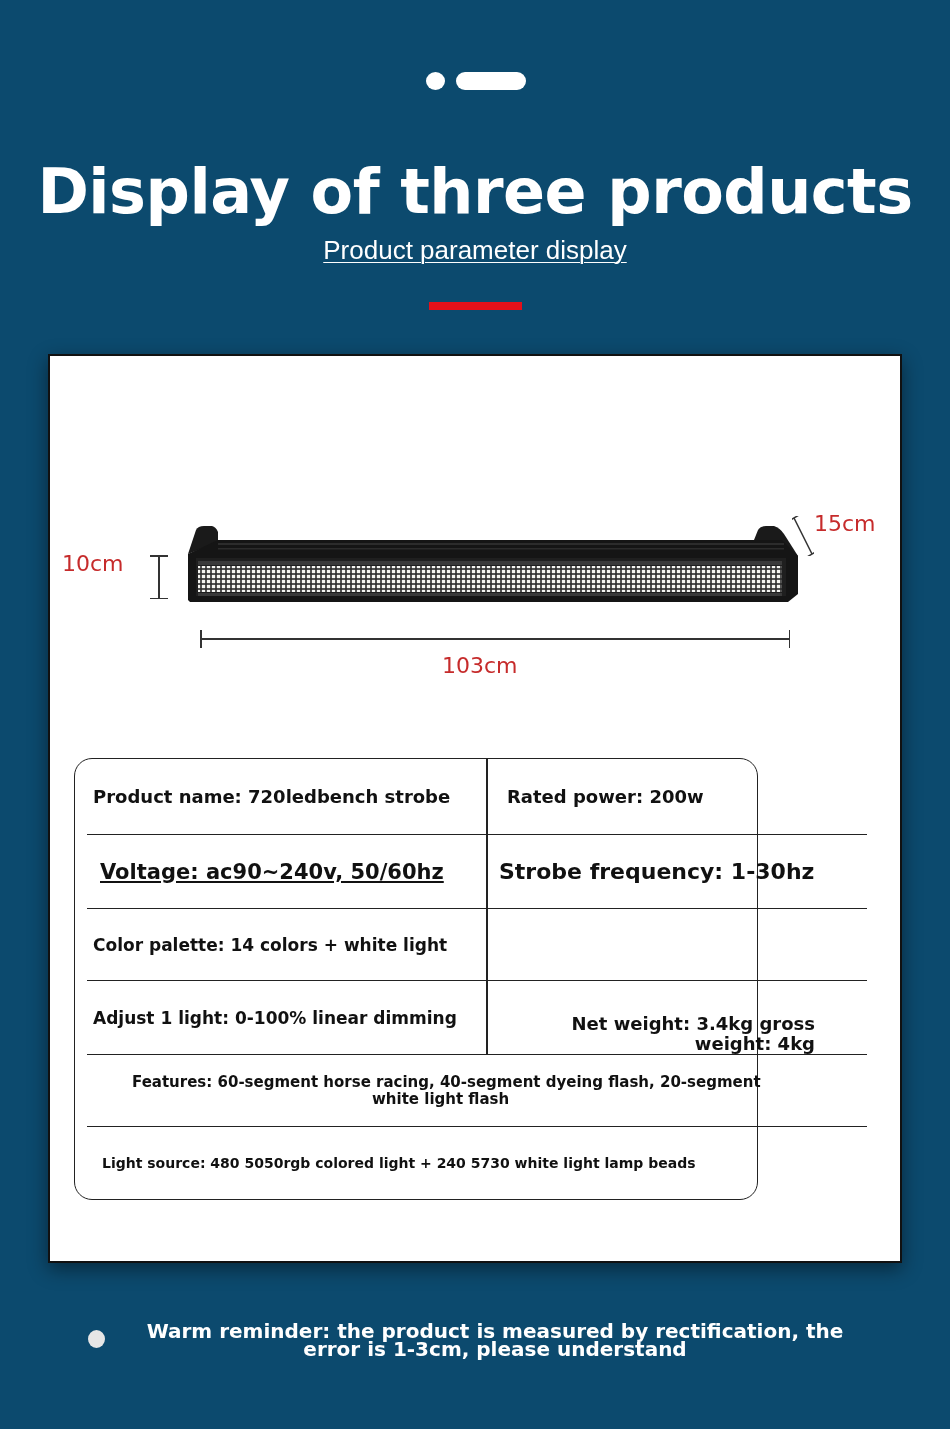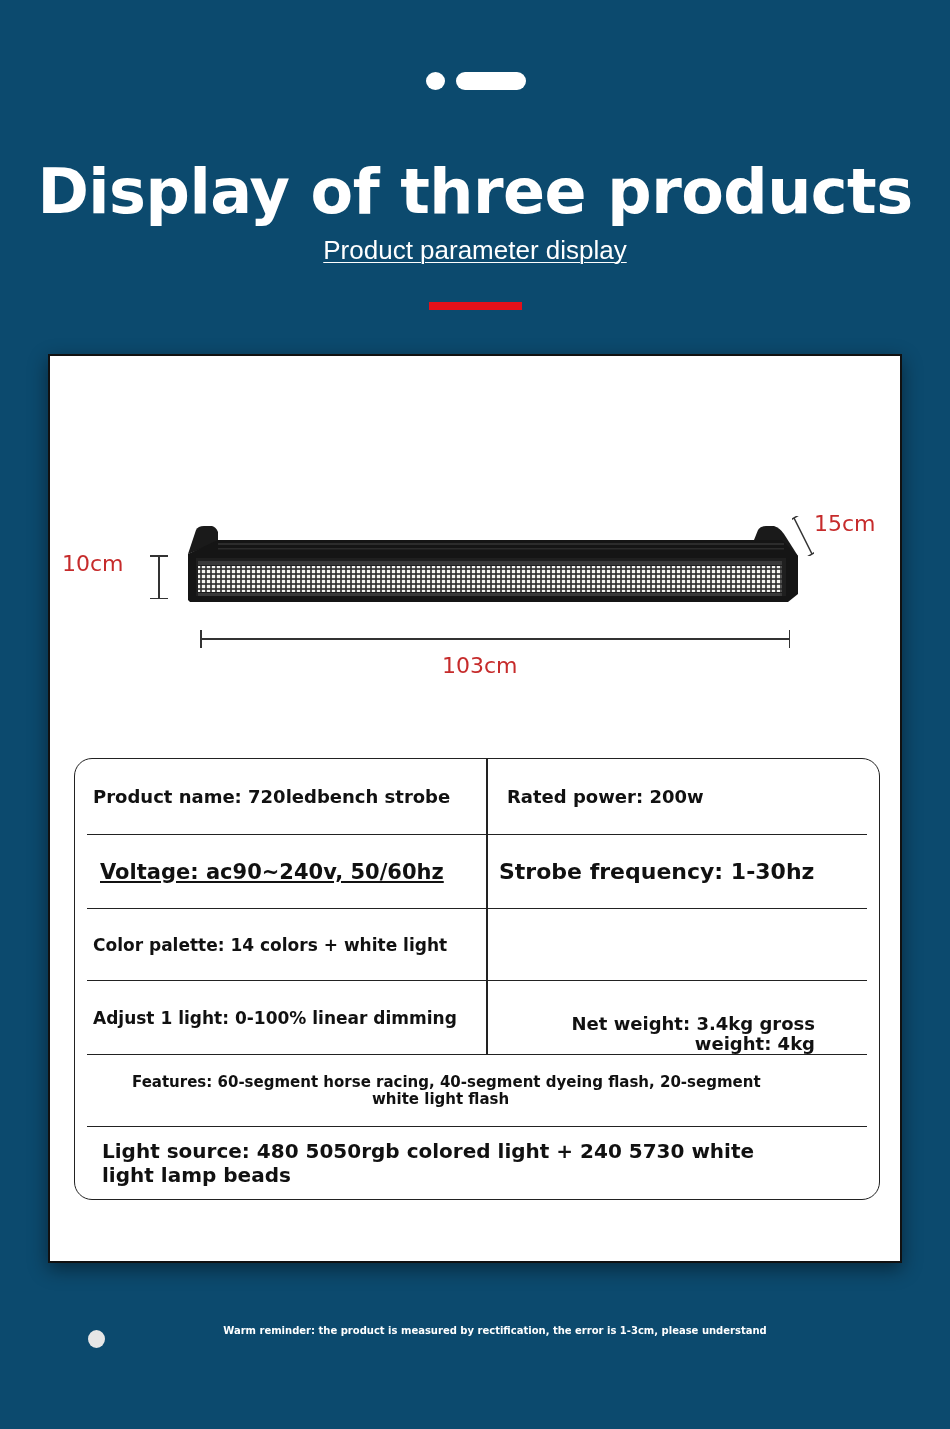--- a/index.html
+++ b/index.html
@@ -57,21 +57,21 @@
     .hline .l, .hline .r { position: absolute; top: 0; width: 1.5px; height: 18px; background: #333; }
     .hline .l { left: 0; } .hline .r { right: 0; }
 
     .diag { position: absolute; left: 742px; top: 160px; width: 22px; height: 40px; }
 
     
     .ledbar { position: absolute; left: 136px; top: 168px; width: 614px; height: 80px; }
 
     
     .spec {
-      position: absolute; left: 24px; top: 402px; width: 806px; height: 442px;
+      position: absolute; left: 24px; top: 402px; width: 684px; height: 442px;
       border: 1.5px solid #222; border-radius: 18px; background: #fff;
     }
     .row { position: absolute; left: 12px; width: 780px; border-bottom: 1.5px solid #222; }
     .cell {
       position: absolute; top: 0; height: 100%; display: flex; align-items: center;
       color: #111; font-weight: bold; font-family: "DejaVu Sans", sans-serif;
     }
     .vdiv { position: absolute; left: 411px; top: 0; width: 1.5px; background: #222; }
 
     .r1 { top: 0; height: 76px; }
@@ -82,32 +82,32 @@
     .r6 { top: 368px; height: 72px; border-bottom: none; }
 
     .c-left { left: 6px; width: 395px; }
     .c-right { left: 420px; width: 360px; }
 
     .fs19 { font-size: 18px; }
     .fs22 { font-size: 21px; }
     .fs25 { font-size: 22px; }
     .fs17 { font-size: 17px; }
     .fs13 { font-size: 13px; }
-    .fs14 { font-size: 20px; }
+    .fs14 { font-size: 14px; }
     .fs15 { font-size: 15px; }
 
     .nw { justify-content: flex-end; text-align: right; padding-right: 52px; line-height: 20px; }
     .feat { flex-direction: column; align-items: flex-start; justify-content: center; line-height: 17px; margin-left: 40px; }
     .feat .l2 { padding-left: 240px; }
 
     
     .foot-dot { position: absolute; left: 88px; top: 1330px; width: 17px; height: 18px; background: #e6e6e6; border-radius: 50%; }
     .foot-text {
       position: absolute; left: 140px; top: 1322px; width: 710px; text-align: center;
-      color: #fff; font-weight: bold; font-family: "DejaVu Sans", sans-serif; font-size: 10px; line-height: 18px;
+      color: #fff; font-weight: bold; font-family: "DejaVu Sans", sans-serif; font-size: 20px; line-height: 18px;
     }
   </style>
 </head>
 <body>
 
 <div class="page">
 
   <div class="pills">
     <div class="pill-dot"></div>
     <div class="pill-bar"></div>

